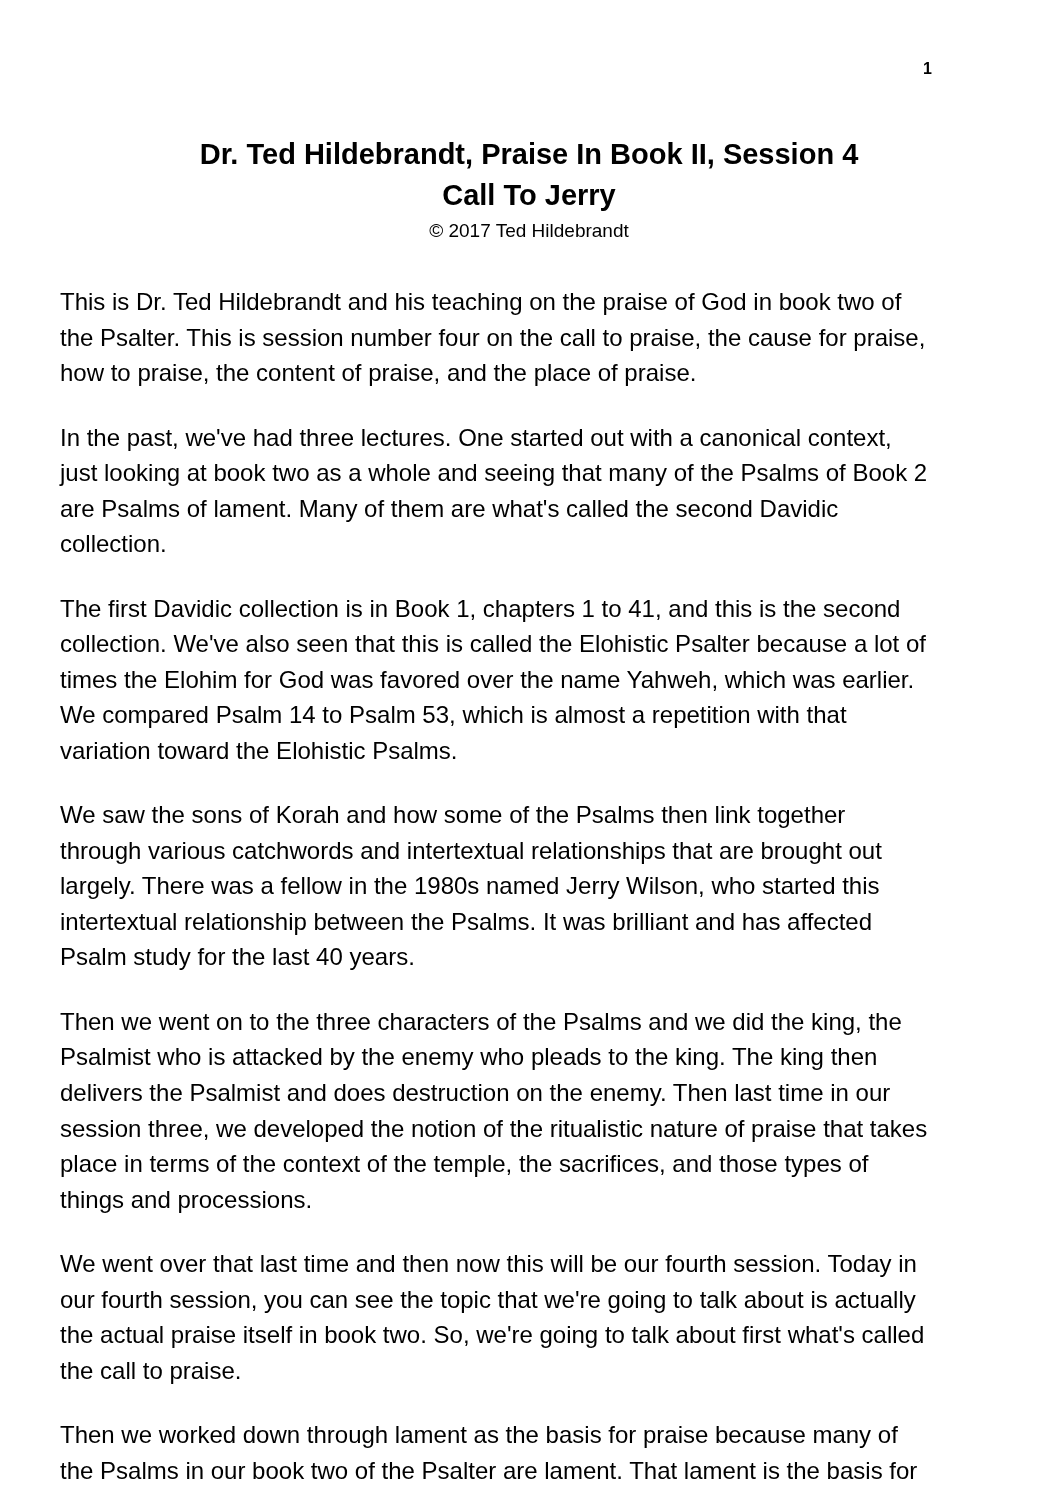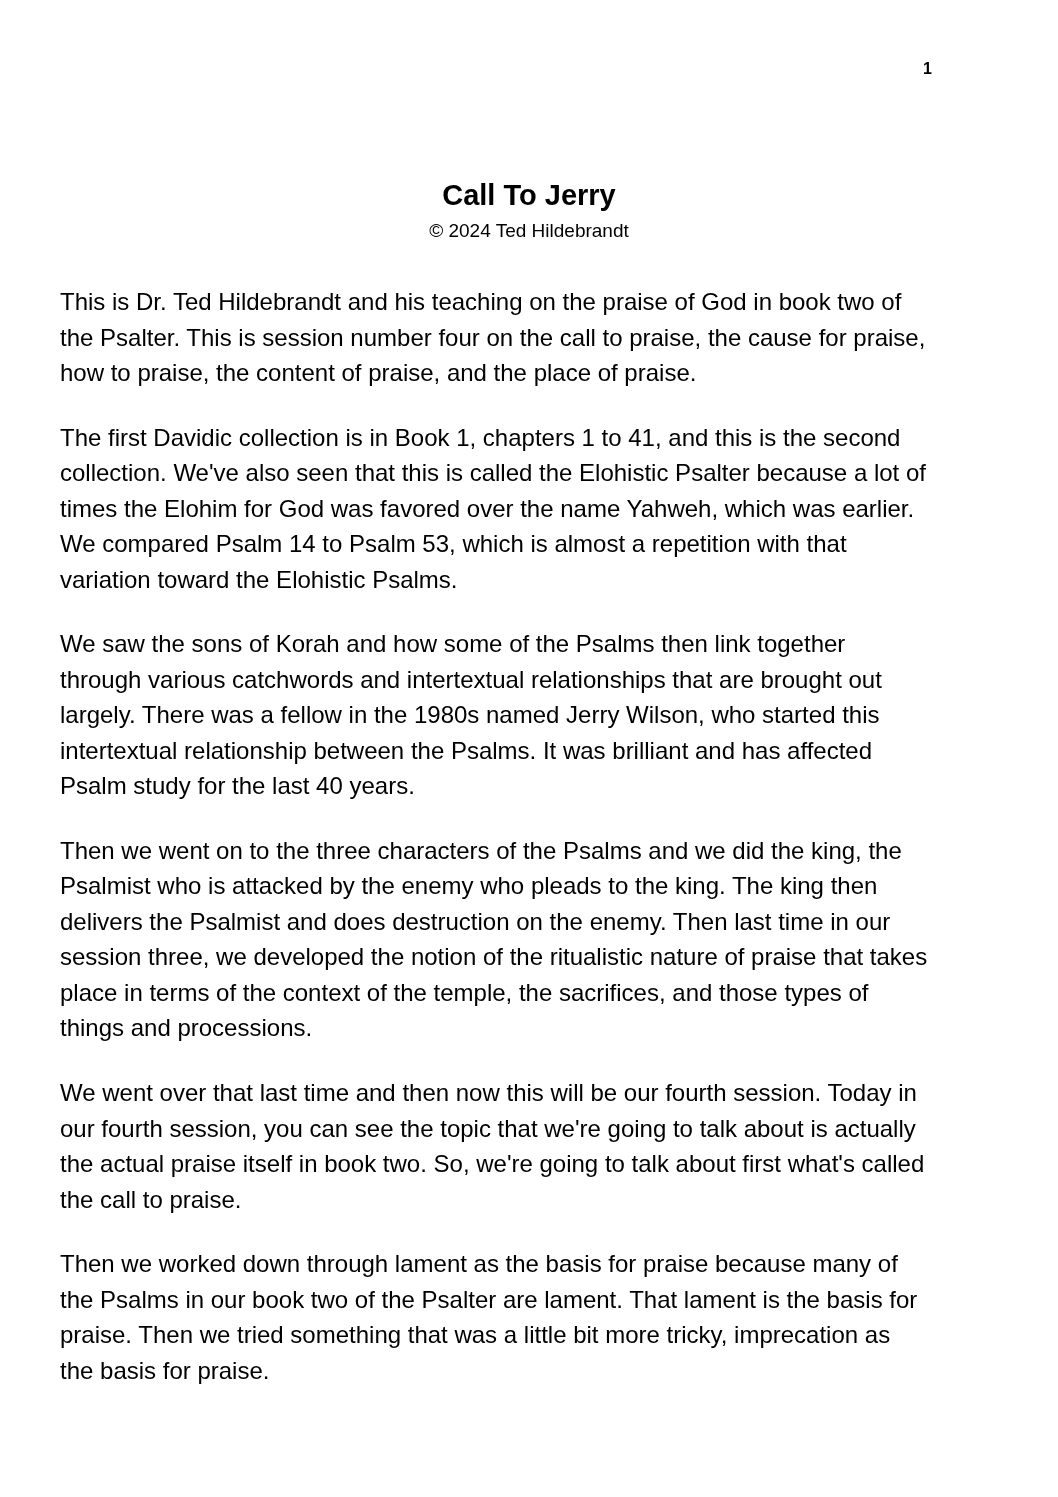--- a/index.html
+++ b/index.html
@@ -52,28 +52,29 @@
   }
 </style>
 </head>
 <body>
 
 <div class="page">
 
   <div class="page-number">1</div>
 
   <h1 class="doc-title">
-    <br>
+    <span>Dr. Ted Hildebrandt, Praise In Book II, Session 4</span><br>
     <span>Call To Jerry</span>
   </h1>
 
-  <div class="copyright">© 2024 Ted Hildebrandt</div>
+  <div class="copyright">© 2017 Ted Hildebrandt</div>
 
   <div class="body-text">
     <p>This is Dr. Ted Hildebrandt and his teaching on the praise of God in book two of the Psalter. This is session number four on the call to praise, the cause for praise, how to praise, the content of praise, and the place of praise.</p>
+    <p>In the past, we've had three lectures. One started out with a canonical context, just looking at book two as a whole and seeing that many of the Psalms of Book 2 are Psalms of lament. Many of them are what's called the second Davidic collection.</p>
     <p>The first Davidic collection is in Book 1, chapters 1 to 41, and this is the second collection. We've also seen that this is called the Elohistic Psalter because a lot of times the Elohim for God was favored over the name Yahweh, which was earlier. We compared Psalm 14 to Psalm 53, which is almost a repetition with that variation toward the Elohistic Psalms.</p>
     <p>We saw the sons of Korah and how some of the Psalms then link together through various catchwords and intertextual relationships that are brought out largely. There was a fellow in the 1980s named Jerry Wilson, who started this intertextual relationship between the Psalms. It was brilliant and has affected Psalm study for the last 40 years.</p>
     <p>Then we went on to the three characters of the Psalms and we did the king, the Psalmist who is attacked by the enemy who pleads to the king. The king then delivers the Psalmist and does destruction on the enemy. Then last time in our session three, we developed the notion of the ritualistic nature of praise that takes place in terms of the context of the temple, the sacrifices, and those types of things and processions.</p>
     <p>We went over that last time and then now this will be our fourth session. Today in our fourth session, you can see the topic that we're going to talk about is actually the actual praise itself in book two. So, we're going to talk about first what's called the call to praise.</p>
     <p>Then we worked down through lament as the basis for praise because many of the Psalms in our book two of the Psalter are lament. That lament is the basis for praise. Then we tried something that was a little bit more tricky, imprecation as the basis for praise.</p>
   </div>
 
 </div>
 
 </body></html>

